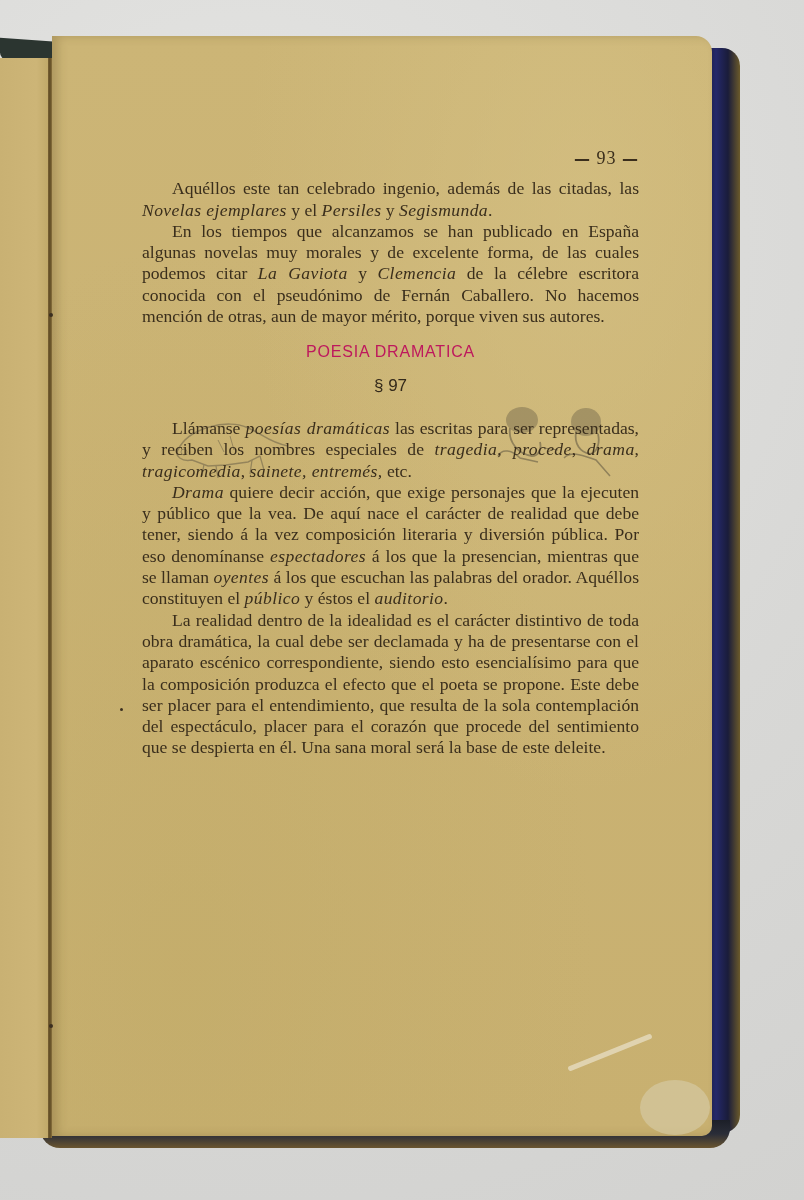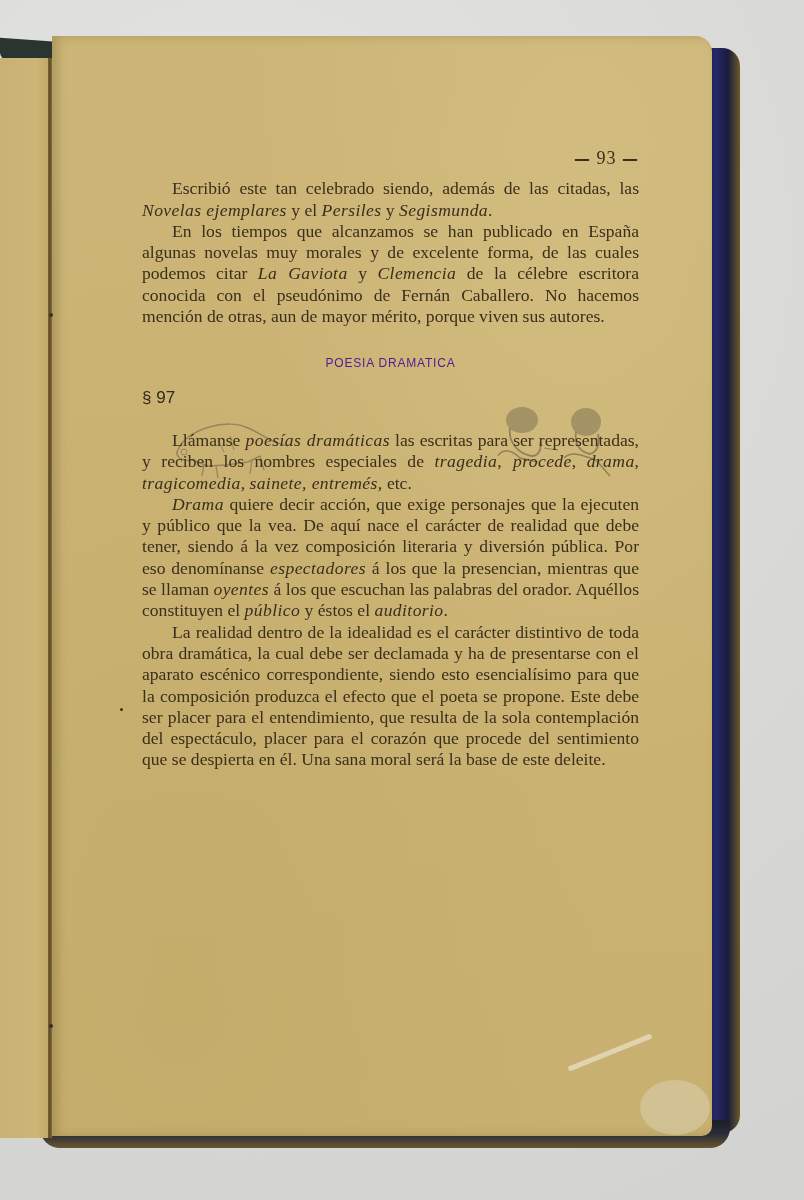--- a/index.html
+++ b/index.html
@@ -58,24 +58,24 @@
     text-align: justify;
   }
   .folio {
     text-align: right; font-size: 18px; margin-bottom: 9px; letter-spacing: 1px;
   }
   .folio .dash { font-family: "DejaVu Sans", sans-serif; font-weight: bold; font-size: 16px; }
   p { margin: 0; text-indent: 30px; }
   em { letter-spacing: 0.4px; }
   .section-head {
     text-align: center; font-family: "Liberation Sans", "DejaVu Sans", sans-serif;
-    font-size: 12px; letter-spacing: 0.8px; margin-top: 26px; color: #4c1d95;
+    font-size: 16px; letter-spacing: 0.8px; margin-top: 14px; color: #be185d;
   }
   .section-num {
-    text-align: left; font-family: "Liberation Sans", "DejaVu Sans", sans-serif;
+    text-align: center; font-family: "Liberation Sans", "DejaVu Sans", sans-serif;
     font-size: 17px; margin-top: 12px; margin-bottom: 22px; color: #33291a;
   }
   .sketch { position: absolute; opacity: 0.55; }
   .sketch-pig { left: 168px; top: 410px; }
   .sketch-heads { left: 488px; top: 398px; }
   .mark { position: absolute; width: 4px; height: 4px; background: #3b2f20; border-radius: 50%; }
 </style>
 </head>
 <body>
 
@@ -110,21 +110,21 @@
   <path d="M56 50 L 70 52" stroke="#5e5540" stroke-width="1.2" fill="none"></path>
 </svg>
 
 <div class="text-block">
   <div class="folio">
     <span class="dash">—</span>
     <span>93</span>
     <span class="dash">—</span>
   </div>
   <div id="top-paras">
-      <p><span>Escribió este tan celebrado siendo, además de las citadas, las </span><em>Novelas ejemplares</em><span> y el </span><em>Persiles</em><span> y </span><em>Segismunda</em><span>.</span></p>
+      <p><span>Aquéllos este tan celebrado ingenio, además de las citadas, las </span><em>Novelas ejemplares</em><span> y el </span><em>Persiles</em><span> y </span><em>Segismunda</em><span>.</span></p>
       <p><span>En los tiempos que alcanzamos se han publicado en España algunas novelas muy morales y de excelente forma, de las cuales podemos citar </span><em>La Gaviota</em><span> y </span><em>Clemencia</em><span> de la célebre escritora conocida con el pseudónimo de Fernán Caballero. No hacemos mención de otras, aun de mayor mérito, porque viven sus autores.</span></p>
     </div>
   <div class="section-head">POESIA DRAMATICA</div>
   <div class="section-num">§ 97</div>
   <div id="bottom-paras">
       <p><span>Llámanse </span><em>poesías dramáticas</em><span> las escritas para ser representadas, y reciben los nombres especiales de </span><em>tragedia, procede</em><span>, </span><em>drama</em><span>, </span><em>tragicomedia</em><span>, </span><em>sainete, entremés,</em><span> etc.</span></p>
       <p><em>Drama</em><span> quiere decir acción, que exige personajes que la ejecuten y público que la vea. De aquí nace el carácter de realidad que debe tener, siendo á la vez composición literaria y diversión pública. Por eso denomínanse </span><em>espectadores</em><span> á los que la presencian, mientras que se llaman </span><em>oyentes</em><span> á los que escuchan las palabras del orador. Aquéllos constituyen el </span><em>público</em><span> y éstos el </span><em>auditorio</em><span>.</span></p>
       <p><span>La realidad dentro de la idealidad es el carácter distintivo de toda obra dramática, la cual debe ser declamada y ha de presentarse con el aparato escénico correspondiente, siendo esto esencialísimo para que la composición produzca el efecto que el poeta se propone. Este debe ser placer para el entendimiento, que resulta de la sola contemplación del espectáculo, placer para el corazón que procede del sentimiento que se despierta en él. Una sana moral será la base de este deleite.</span></p>
     </div>
 </div>

